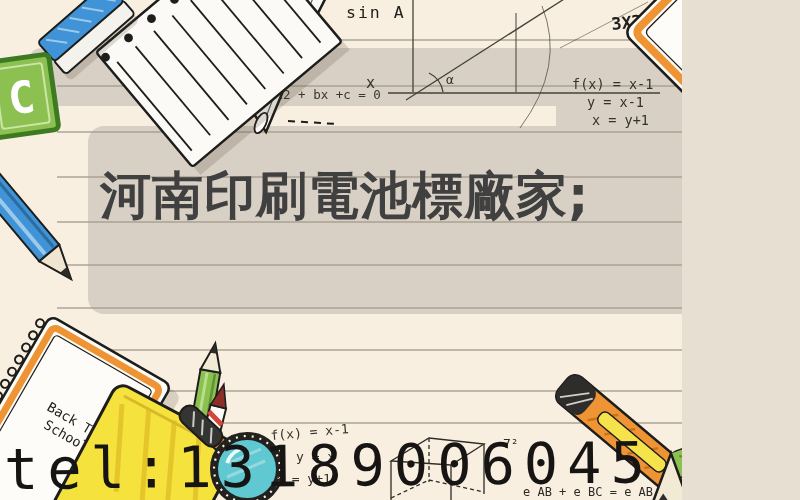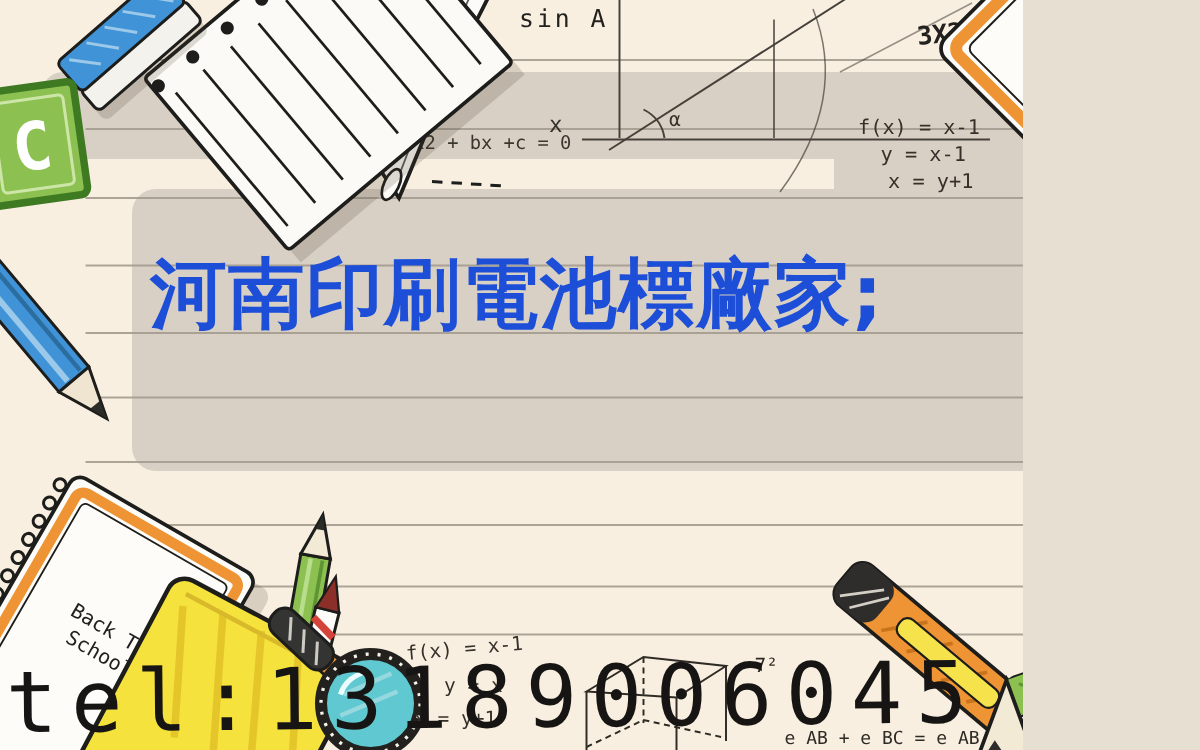--- a/index.html
+++ b/index.html
@@ -6,21 +6,21 @@
   .stage{
     position:relative;width:682px;height:500px;overflow:hidden;
     background:#f8efe1;
     font-family:"DejaVu Sans", sans-serif;
   }
   .decor{position:absolute;left:0;top:0;}
   .banner-title{
     position:absolute;left:100px;top:162px;width:520px;
     font-family:"DejaVu Sans", sans-serif;
     font-size:51px;font-weight:700;letter-spacing:1px;
-    color:#1d4ed8;white-space:nowrap;z-index:6;
+    color:#404040;white-space:nowrap;z-index:6;
   }
   .banner-phone{
     position:absolute;left:4px;top:432px;width:796px;
     font-family:"DejaVu Sans Mono", monospace;
     font-size:57px;font-weight:500;letter-spacing:9px;
     color:#171513;white-space:nowrap;z-index:7;
     transform:rotate(-0.6deg);
   }
   svg text{font-family:"DejaVu Sans Mono", monospace;}
 </style>

